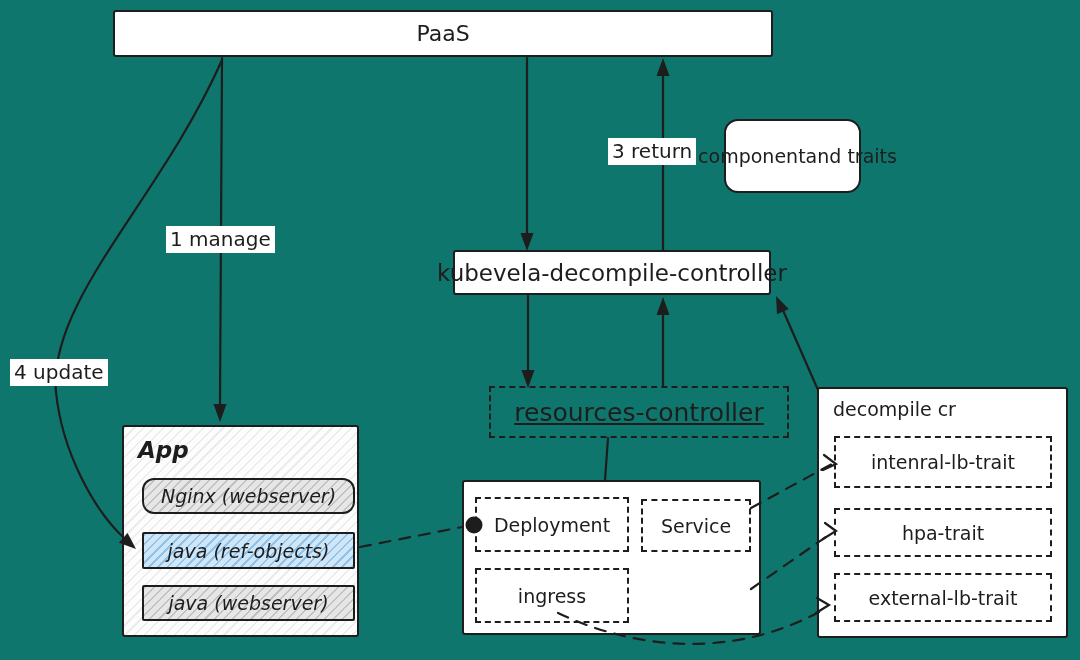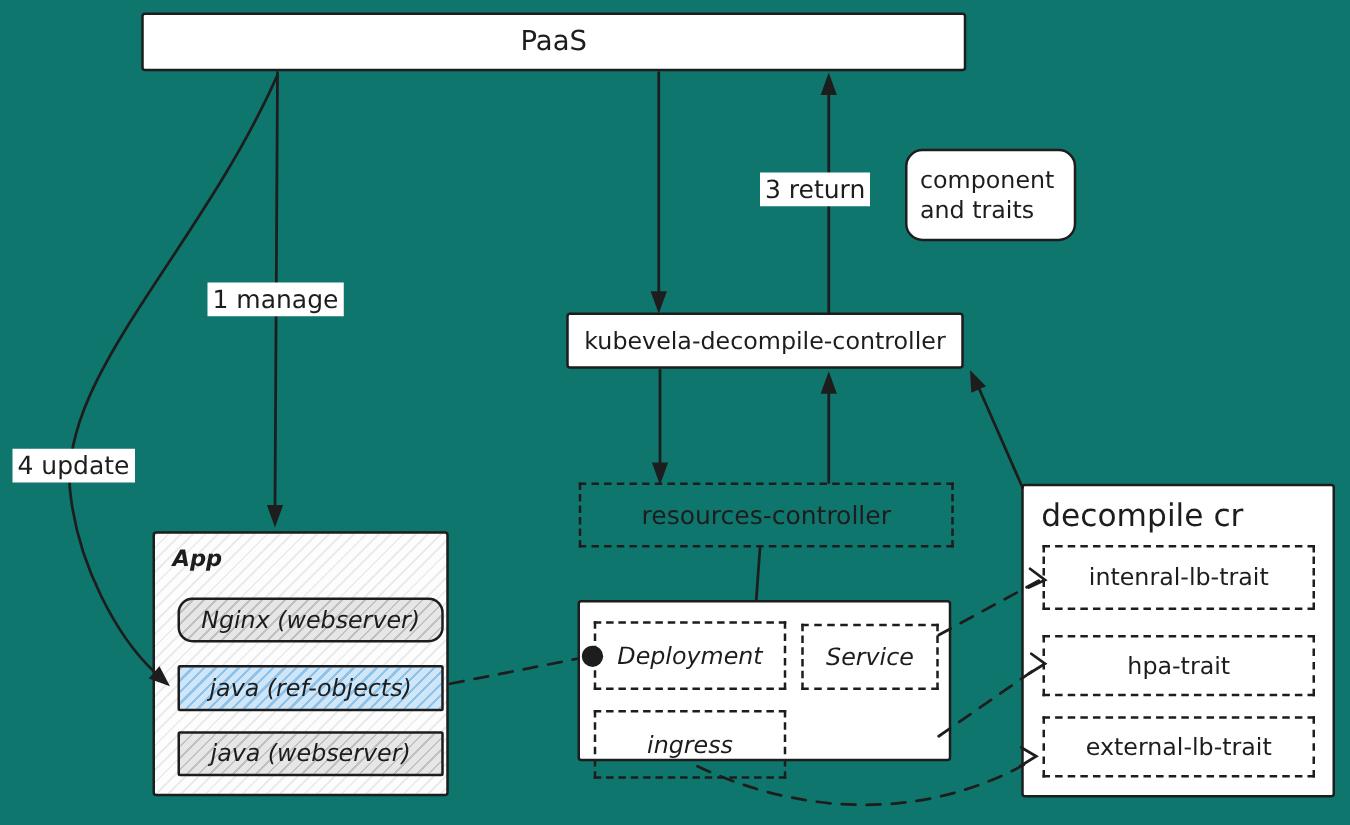--- a/index.html
+++ b/index.html
@@ -38,68 +38,68 @@
     box-sizing:border-box;
     display:flex;align-items:center;justify-content:center;
     white-space:nowrap;
     background:transparent;
     z-index:1;
   }
   .paas{left:113px;top:10px;width:660px;height:47px;font-size:22px;}
   .component{
     left:724px;top:119px;width:137px;height:74px;
     border-radius:14px;font-size:19px;line-height:24px;
-    flex-direction:column;align-items:flex-start;
+    flex-direction:row;align-items:center;
     padding-left:10px;justify-content:center;
   }
-  .kubevela{left:453px;top:250px;width:318px;height:45px;font-size:19px;}
-  .resources{left:463px;top:386px;width:300px;height:52px;font-size:20px;border-radius:0;}
+  .kubevela{left:453px;top:250px;width:318px;height:45px;font-size:23px;}
+  .resources{left:489px;top:386px;width:300px;height:52px;font-size:25px;border-radius:0;text-decoration:underline;}
   .appbox{
     left:122px;top:425px;width:237px;height:212px;
     background:
       repeating-linear-gradient(135deg, rgba(0,0,0,0.07) 0 1.5px, transparent 1.5px 7px),
       #fdfdfd;
     justify-content:flex-start;align-items:flex-start;
   }
   .app-title{
     position:absolute;left:14px;top:10px;
-    font-size:18px;font-style:italic;font-weight:bold;
+    font-size:23px;font-style:italic;font-weight:bold;
   }
   .app-row{
     position:absolute;left:18px;width:213px;
     border:2px solid var(--ink);
     border-radius:2px;
     box-sizing:border-box;
     display:flex;align-items:center;justify-content:center;
     font-size:19px;font-style:italic;
   }
   .app-row.gray{
     background:
       repeating-linear-gradient(135deg, rgba(0,0,0,0.16) 0 1.5px, transparent 1.5px 6.5px),
       var(--row-gray-bg);
   }
   .app-row.blue{
     background:
       repeating-linear-gradient(135deg, var(--row-blue-hatch) 0 1.8px, transparent 1.8px 6.5px),
       var(--row-blue-bg);
   }
-  .workload{left:462px;top:480px;width:299px;height:129px;font-style:italic;}
+  .workload{left:462px;top:480px;width:299px;height:155px;}
   .cell{
     position:absolute;
     border:2px dashed var(--ink);
     box-sizing:border-box;
     display:flex;align-items:center;justify-content:center;
     font-size:19px;white-space:nowrap;
   }
   .cell.deployment{left:11px;top:15px;width:154px;height:55px;}
   .cell.service{left:177px;top:17px;width:110px;height:53px;}
   .cell.ingress{left:11px;top:86px;width:154px;height:55px;}
   .cell.hpa{left:177px;top:86px;width:110px;height:53px;}
   .decompile{left:817px;top:387px;width:251px;height:251px;justify-content:flex-start;align-items:flex-start;}
-  .decompile-title{position:absolute;left:14px;top:9px;font-size:25px;}
+  .decompile-title{position:absolute;left:14px;top:9px;font-size:19px;}
   .trait{
     position:absolute;left:15px;width:218px;
     border:2px dashed var(--ink);
     box-sizing:border-box;
     display:flex;align-items:center;justify-content:center;
     font-size:19px;white-space:nowrap;
   }
   .trait.t1{top:47px;height:52px;}
   .trait.t2{top:119px;height:49px;}
   .trait.t3{top:184px;height:49px;}

